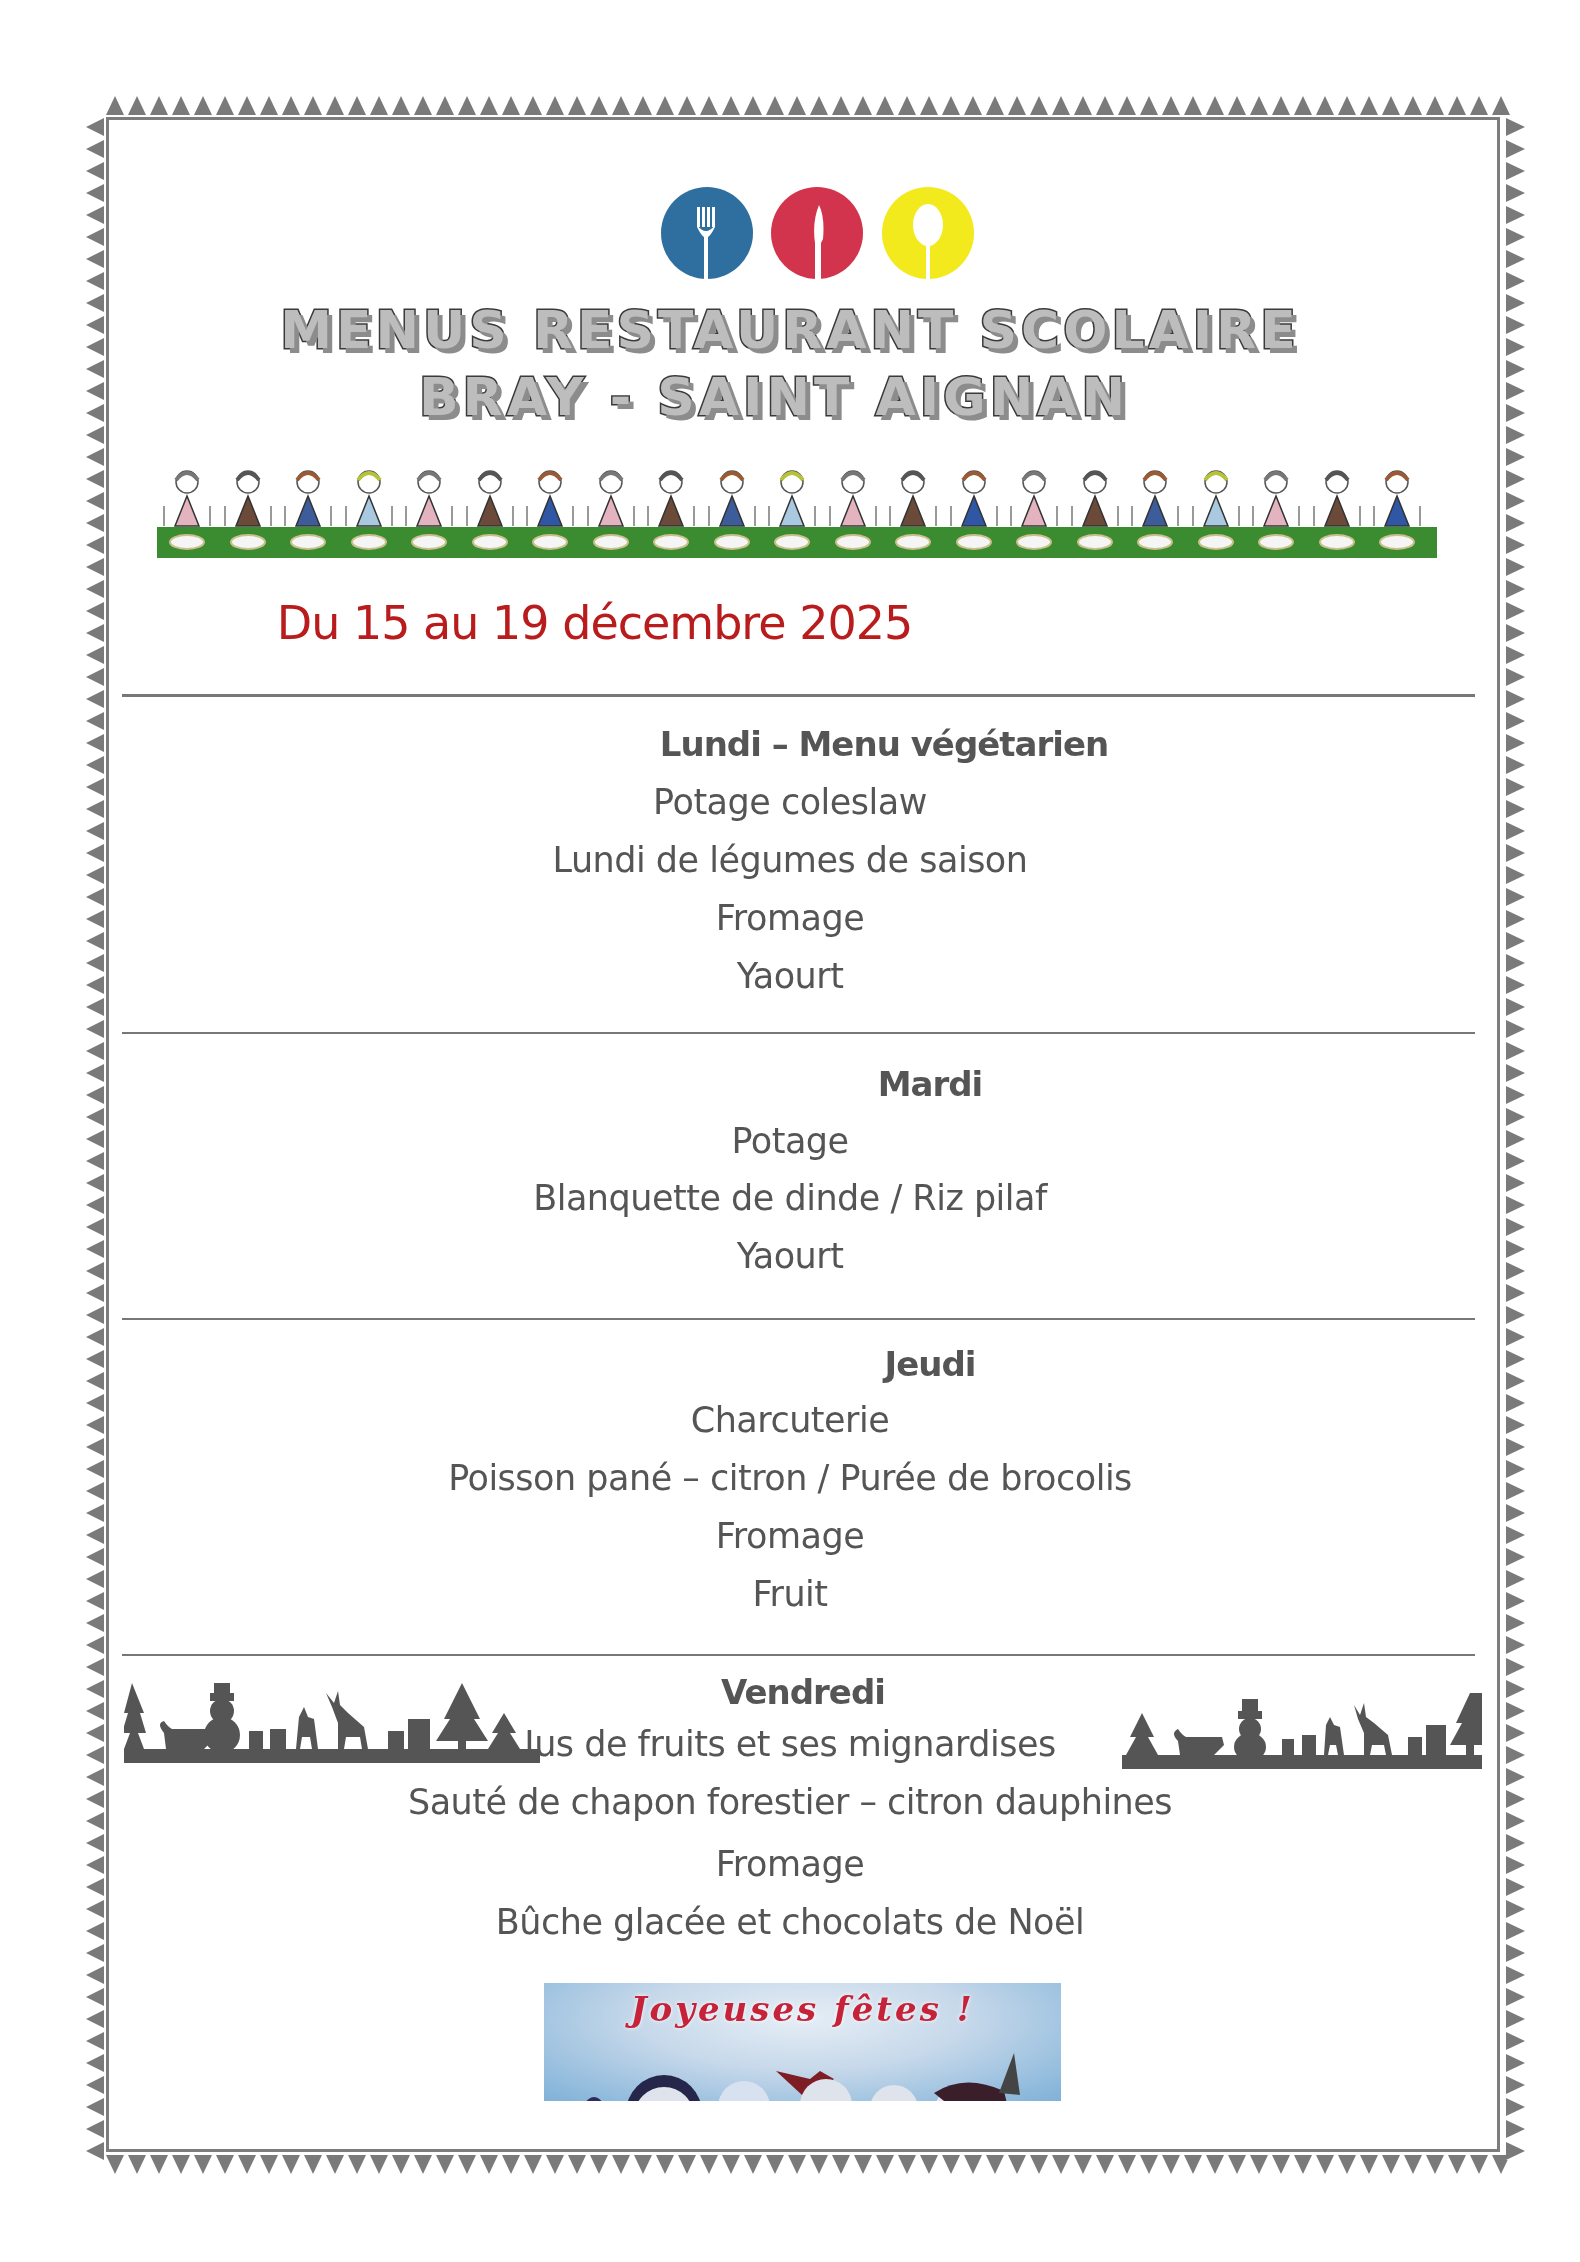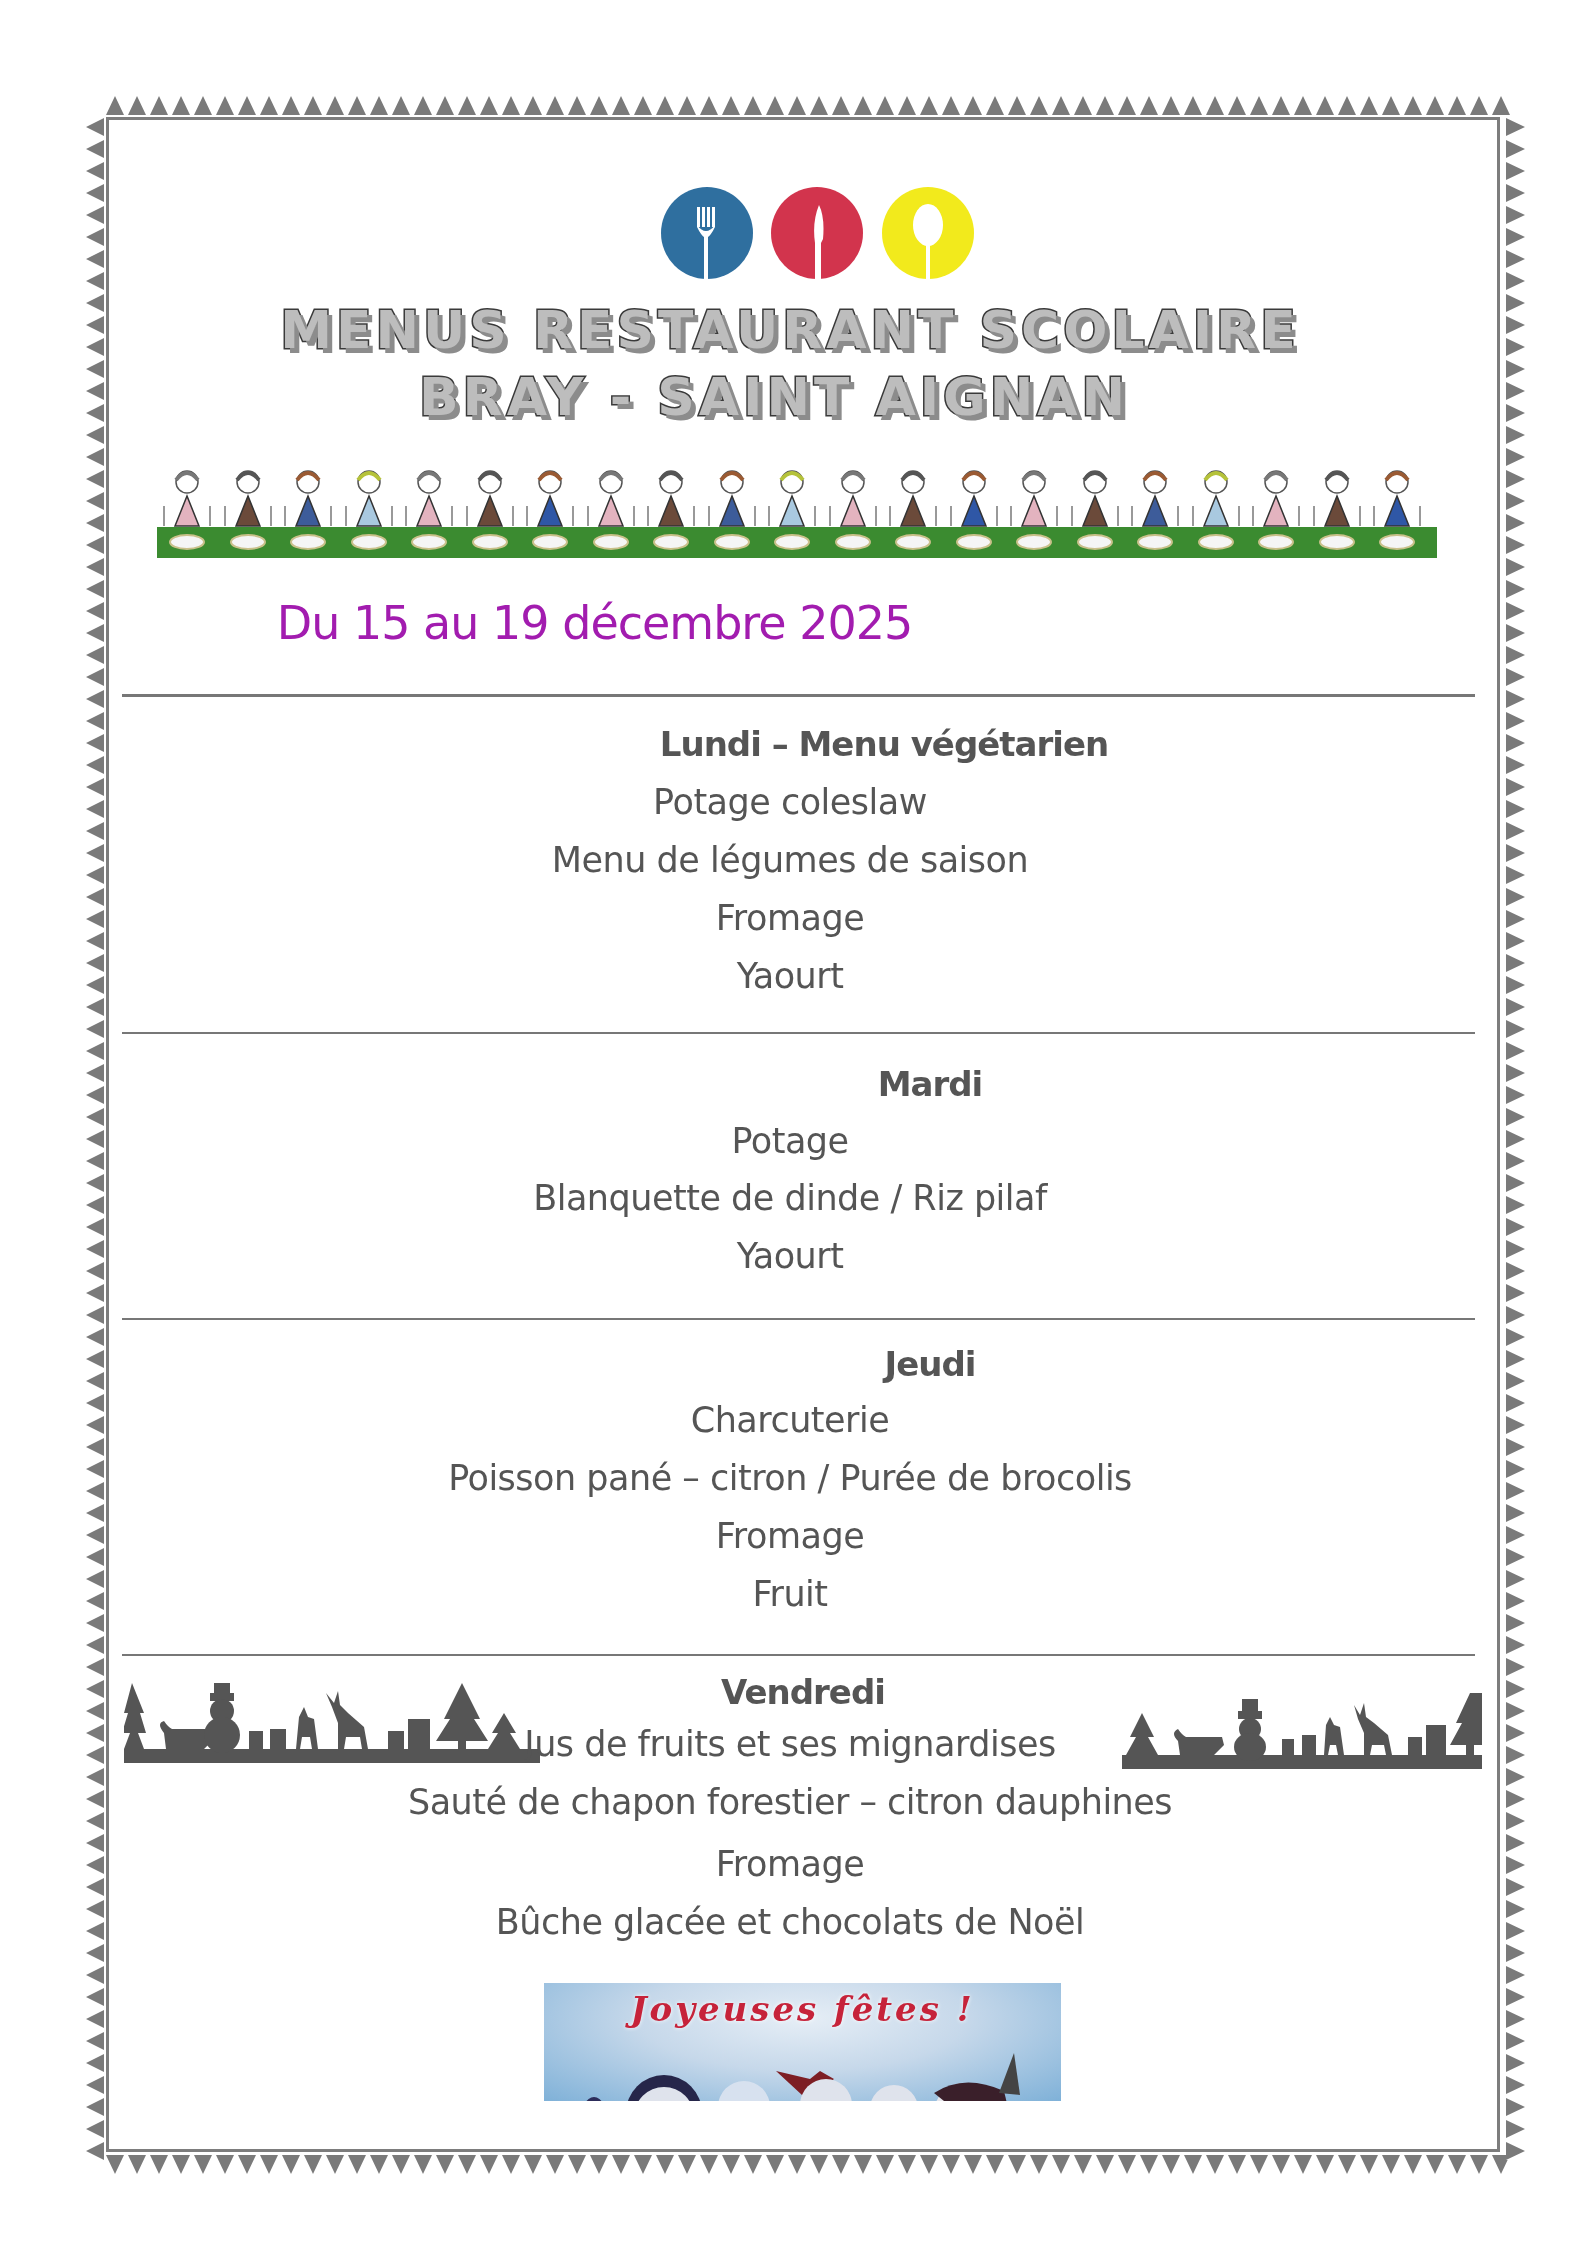--- a/index.html
+++ b/index.html
@@ -17,21 +17,21 @@
     font-family:"DejaVu Sans", sans-serif; font-weight:bold; color:#bdbdbd;
     -webkit-text-stroke:3px #3a3a3a; paint-order:stroke fill;
     text-shadow:5px 5px 0 #8c8c8c; letter-spacing:4px; }
 
   
   .kids { position:absolute; left:157px; top:462px; width:1280px; height:96px; overflow:hidden; }
   .kids .grass { position:absolute; left:0; bottom:0; width:100%; height:31px; background:#3b8b30; }
   .kid { position:absolute; top:0; width:60px; height:96px; }
 
   .date { position:absolute; left:0; width:1249px; top:596px; text-align:center;
-    font-size:46px; font-family:"DejaVu Sans", sans-serif; color:#a21caf; letter-spacing:-1px; }
+    font-size:46px; font-family:"DejaVu Sans", sans-serif; color:#b91c1c; letter-spacing:-1px; }
   .date span { position:relative; left:-30px; }
 
   .sep { position:absolute; left:122px; width:1353px; height:3px; background:#777; }
 
   .day-head { position:absolute; left:0; width:1580px; text-align:center;
     font-size:34px; font-weight:bold; color:#555; letter-spacing:-1px; }
   .item { position:absolute; left:0; width:1580px; text-align:center;
     font-size:35px; color:#555; letter-spacing:-0.5px; }
 
   .xmas { position:absolute; }
@@ -248,21 +248,21 @@
     </svg></div>
     </div>
 </div>
 
 <div class="date"><span>Du 15 au 19 décembre 2025</span></div>
 
 <div class="sep" style="top:694px;"></div>
 
 <div class="day-head" style="top:724px;left:94px;">Lundi – Menu végétarien</div>
 <div class="item" style="top:782px;">Potage coleslaw</div>
-<div class="item" style="top:840px;">Menu de légumes de saison</div>
+<div class="item" style="top:840px;">Lundi de légumes de saison</div>
 <div class="item" style="top:898px;">Fromage</div>
 <div class="item" style="top:956px;">Yaourt</div>
 
 <div class="sep" style="top:1032px;height:2px;"></div>
 
 <div class="day-head" style="top:1064px;left:140px;">Mardi</div>
 <div class="item" style="top:1121px;">Potage</div>
 <div class="item" style="top:1178px;">Blanquette de dinde / Riz pilaf</div>
 <div class="item" style="top:1236px;">Yaourt</div>
 

